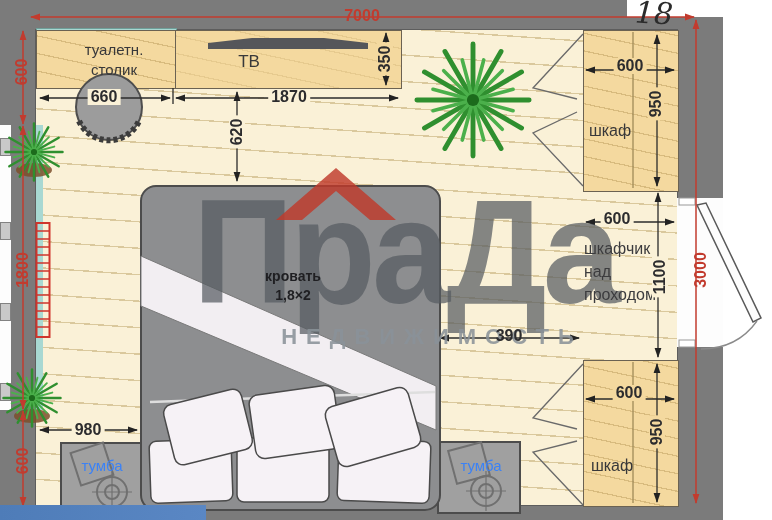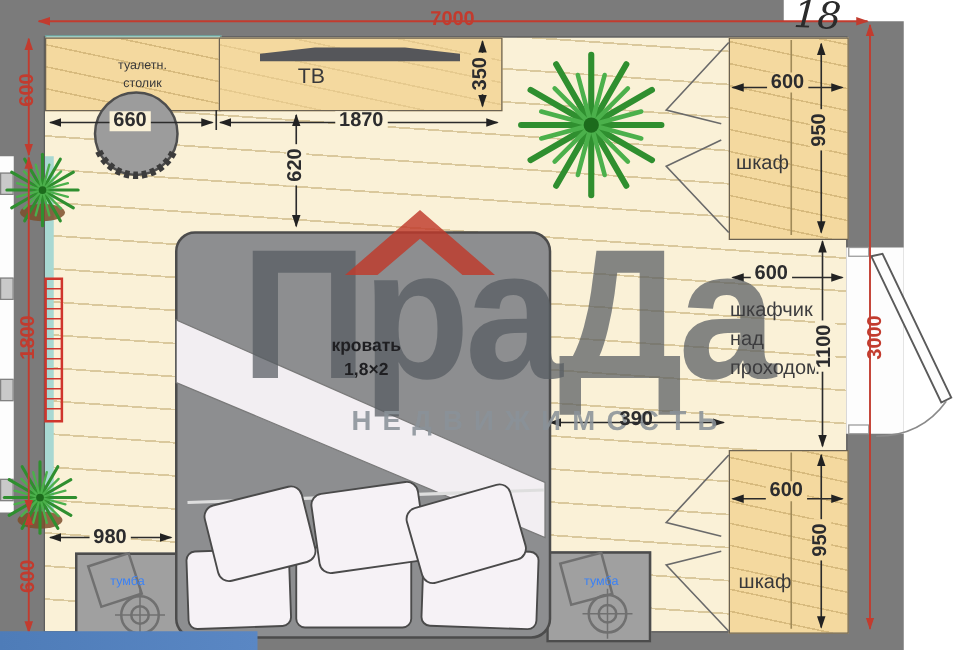--- a/index.html
+++ b/index.html
@@ -24,21 +24,21 @@
   .wardrobe-top{left:583px;top:30px;width:94px;height:160px;}
   .wardrobe-bottom{left:583px;top:360px;width:94px;height:145px;}
   .door-recess{left:677px;top:198px;width:46px;height:149px;background:#fdfdfd;}
   .nightstand{background:#a0a0a0;border:2px solid #4c4c4c;}
   .nst-l{left:60px;top:442px;width:83px;height:68px;}
   .nst-r{left:437px;top:441px;width:80px;height:69px;}
   .bed{left:140px;top:185px;width:297px;height:322px;background:#8d8e90;
        border:2.5px solid #4c4c4c;border-radius:16px;}
   .overlay{left:0;top:0;width:772px;height:520px;}
   
-  .lbl{font-size:10px;line-height:1.35;color:#38383a;text-align:center;white-space:pre-line;
+  .lbl{font-size:15px;line-height:1.35;color:#38383a;text-align:center;white-space:pre-line;
        transform:translate(-50%,-50%);}
   .dim{font-weight:bold;font-size:16px;line-height:1;color:#2c2c2e;padding:0 3px;
        transform:translate(-50%,-50%);white-space:nowrap;}
   .dim.v{transform:translate(-50%,-50%) rotate(-90deg);}
   .red{color:#c23b2e;}
   .bgf{background:#faf1d7;}
   .bgt{background:#f4d99f;}
   .white{color:#3b82f6;}
   .cab-lbl{font-size:16px;line-height:1.45;color:#3c3c3e;text-align:left;white-space:pre-line;}
   .bed-lbl{font-size:14px;color:#1f1f22;font-weight:bold;}

